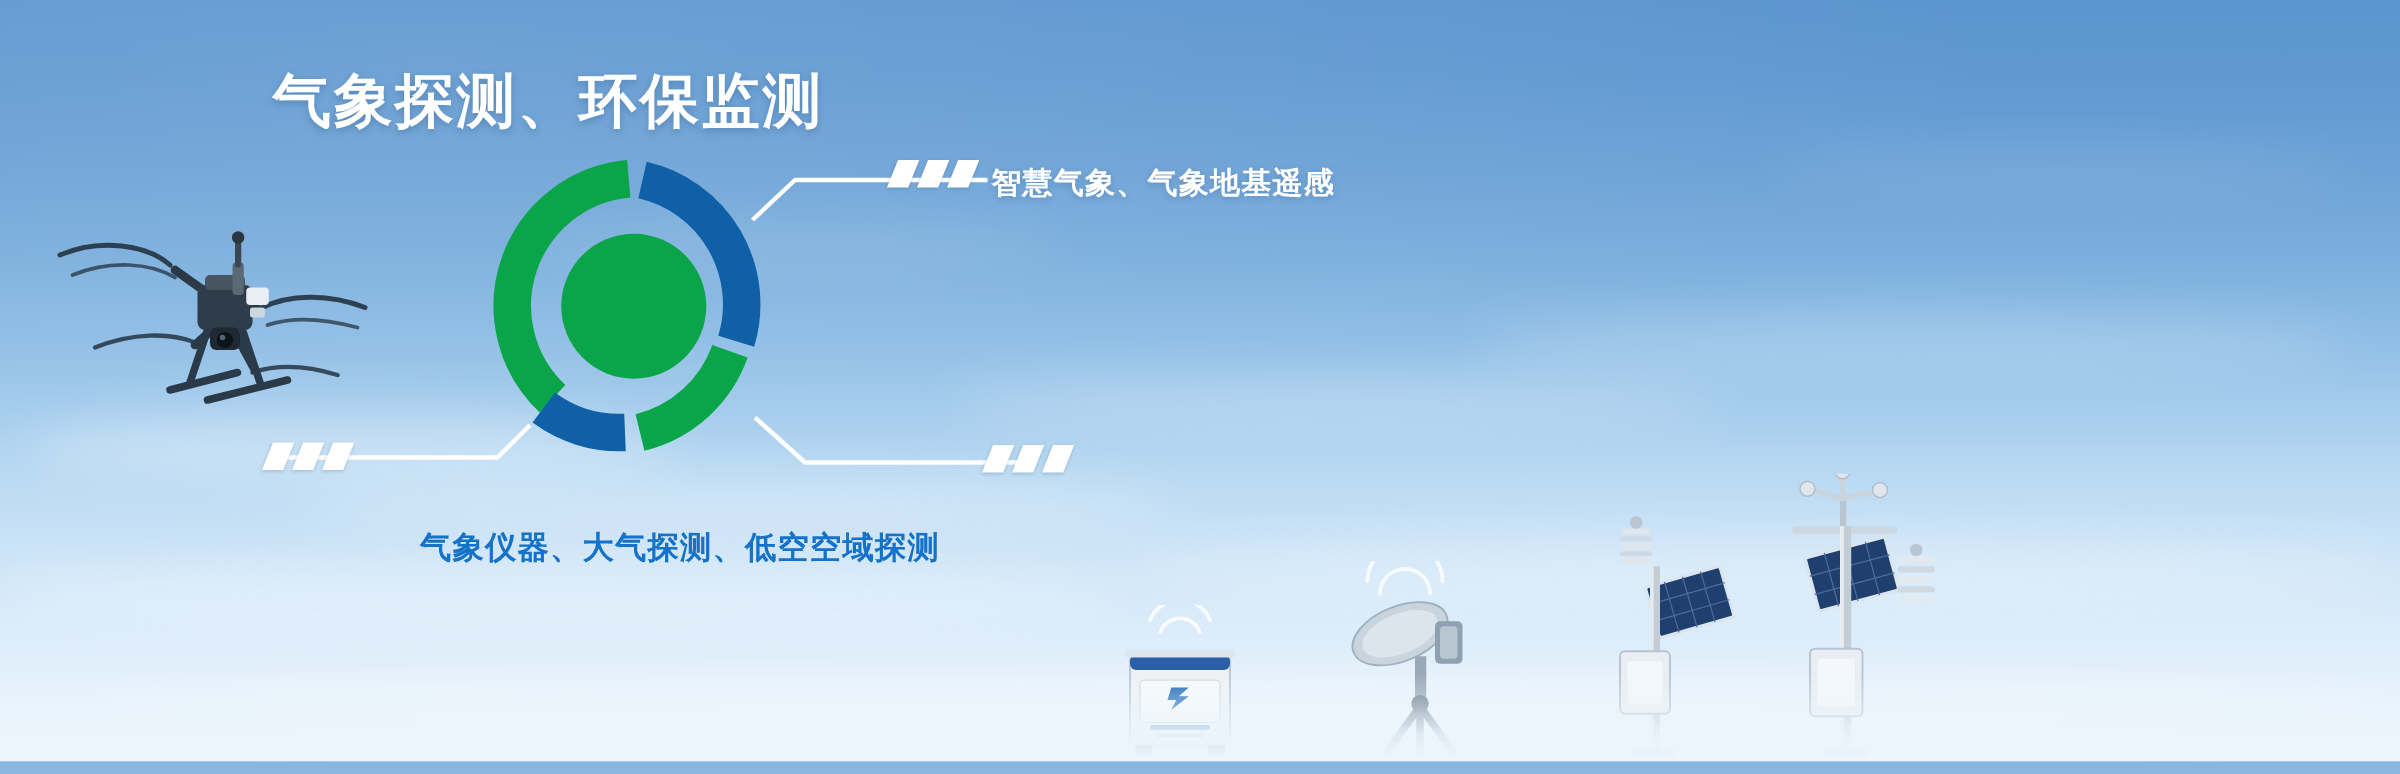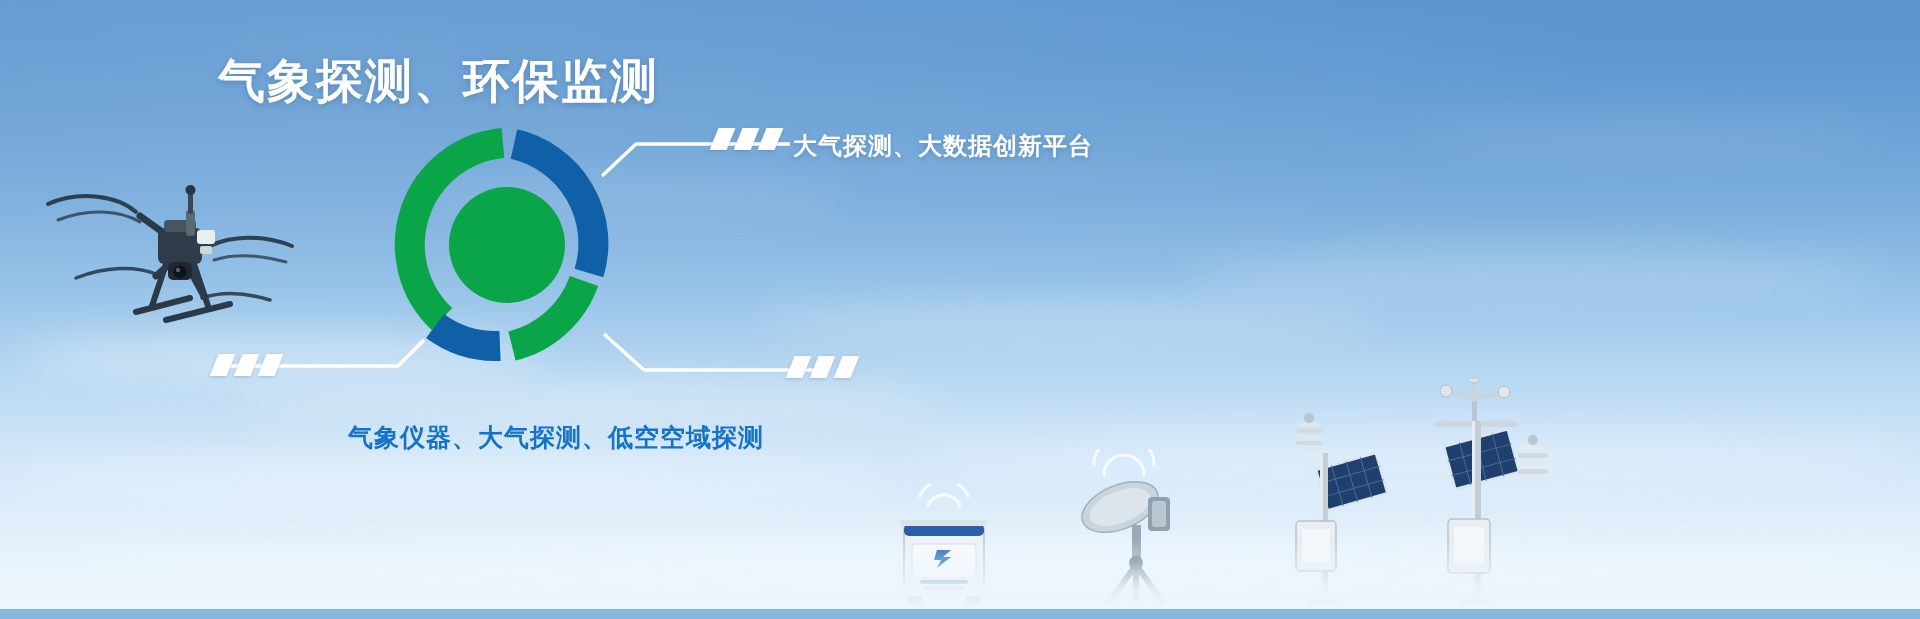--- a/index.html
+++ b/index.html
@@ -67,21 +67,21 @@
     position:absolute;left:793px;top:130px;
     font-size:24px;font-weight:bold;color:#ffffff;letter-spacing:1px;white-space:nowrap;
     text-shadow:0 2px 5px rgba(40,80,130,0.30);
   }
   .line-main{
     position:absolute;left:655px;top:228px;
     font-size:38px;font-weight:bold;color:#ffffff;letter-spacing:0px;white-space:nowrap;
     text-shadow:0 2px 6px rgba(40,80,130,0.30);
   }
   .line-bottom{
-    position:absolute;left:348px;top:421px;
+    position:absolute;left:336px;top:421px;
     font-size:25px;font-weight:bold;color:#1472c8;letter-spacing:1px;white-space:nowrap;
   }
 
   
   .drone{position:absolute;left:40px;top:150px;width:260px;height:200px;}
 
   
   .equip{position:absolute;bottom:0;}
   .eq-cabinet{left:890px;width:110px;height:125px;}
   .eq-dish{left:1070px;width:120px;height:160px;}
@@ -197,21 +197,21 @@
     <i></i>
       <i></i>
       <i></i>
   </div>
   <div class="slashes" style="left:790px;top:356px;">
     <i></i>
       <i></i>
       <i></i>
   </div>
 
-  <div class="line-top">大气探测、大数据创新平台</div>
+  <div class="line-top">智慧气象、气象地基遥感</div>
 
 
   <div class="line-bottom">气象仪器、大气探测、低空空域探测</div>
 
   <div class="equip eq-cabinet">
     <svg viewBox="0 0 110 125" width="110" height="125">
 
       <g fill="none" stroke="#ffffff" stroke-width="3" opacity=".85" stroke-linecap="round">
         <path d="M30 -6 A 26 26 0 0 1 78 -6" transform="translate(0,18)"></path>
         <path d="M38 4 A 17 17 0 0 1 70 4" transform="translate(0,18)"></path>

